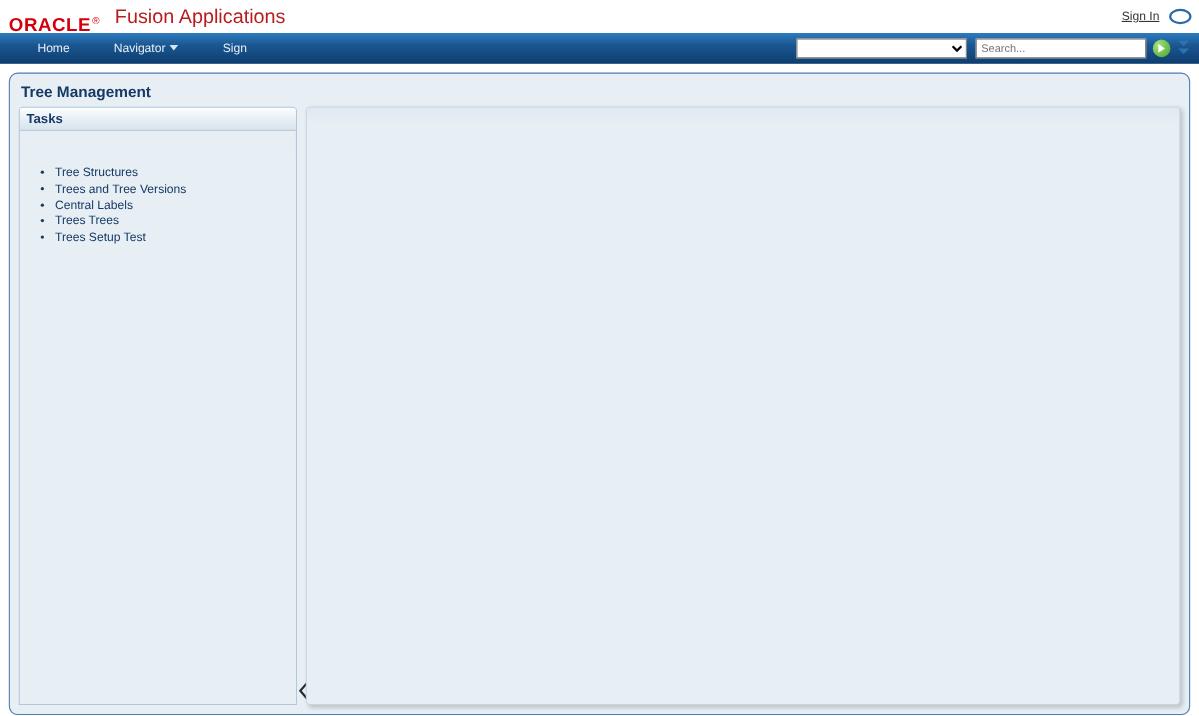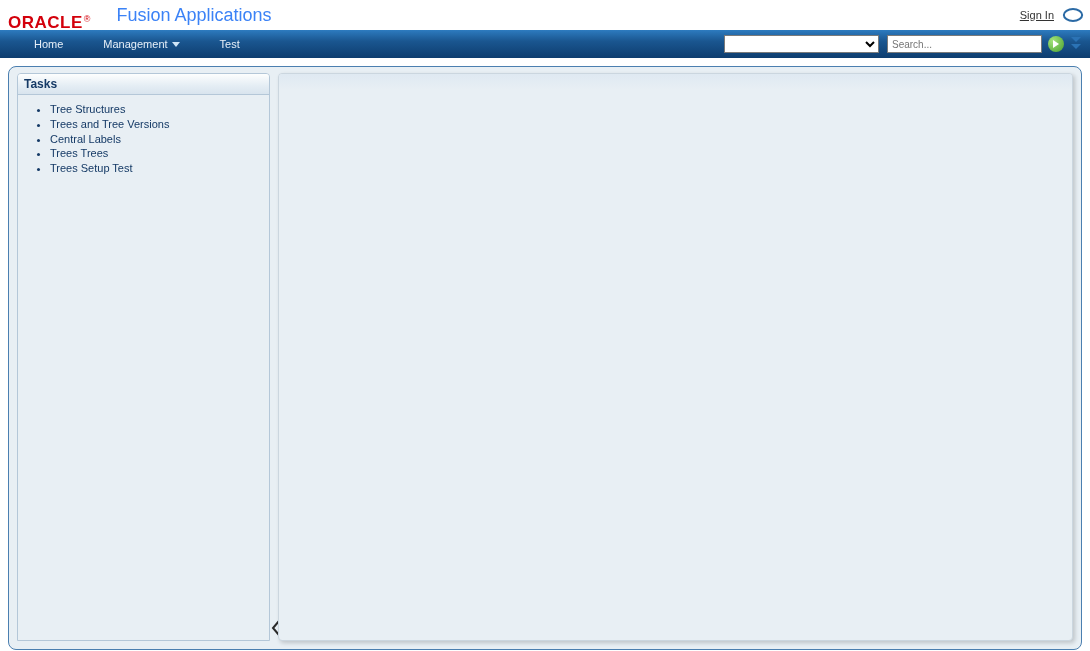--- a/index.html
+++ b/index.html
@@ -33,23 +33,23 @@
     font-family: Arial, sans-serif;
   }
   .oracle-logo .reg {
     color: #d3000b;
     font-size: 9px;
     position: relative;
     top: -6px;
     margin-left: 1px;
   }
   .app-title {
-    color: #3b82f6;
+    color: #b91c1c;
     font-size: 18px;
-    margin-left: 26px;
+    margin-left: 14px;
     font-family: Arial, sans-serif;
   }
   .banner-spacer { flex: 1; }
   .signin {
     color: #333;
     font-size: 11px;
     margin-right: 8px;
     cursor: pointer;
     text-decoration: underline;
   }
@@ -152,20 +152,21 @@
     color: #153a66;
     font-weight: bold;
     font-size: 12px;
     padding: 3px 6px;
   }
   .panel-body {
     flex: 1;
     padding: 8px 6px 6px 10px;
     background: #e8eff4;
     color: #153a66;
+    margin-top: 24px;
   }
   .panel-body ul {
     margin: 0;
     padding: 0 0 0 22px;
   }
   .panel-body li {
     list-style: disc;
     color: #153a66;
     font-size: 11px;
     line-height: 1.25;
@@ -222,29 +223,29 @@
       <ellipse cx="12" cy="8" rx="10" ry="6.5" fill="none" stroke="#2b6aa5" stroke-width="2.2"></ellipse>
     </svg>
   </span>
 </div>
 
 <div class="navbar">
   <div class="nav-item">
     <span>Home</span>
   </div>
   <div class="nav-item">
-    <span>Management</span>
+    <span>Navigator</span>
     <span class="chev">
       <svg width="8" height="6" viewBox="0 0 8 6">
           <path d="M0 0 L8 0 L4 5 Z" fill="#cfe5f7"></path>
         </svg>
     </span>
   </div>
   <div class="nav-item">
-    <span>Test</span>
+    <span>Sign</span>
   </div>
 
   <div class="navbar-spacer"></div>
 
   <select class="nav-select">
     <option></option>
   </select>
 
   <input type="text" class="nav-search" placeholder="Search..." style="">
 
@@ -256,20 +257,21 @@
 
   <span class="expand-btn">
     <svg width="12" height="14" viewBox="0 0 12 14">
       <path d="M1 1 L11 1 L6 6 Z" fill="#2b73b5"></path>
       <path d="M1 8 L11 8 L6 13 Z" fill="#2b73b5"></path>
     </svg>
   </span>
 </div>
 
 <div class="main-frame">
+  <div class="page-title">Tree Management</div>
 
   <div class="content-row">
 
     <div class="side-panel">
       <div class="panel-header">Tasks</div>
       <div class="panel-body">
         <ul>
           <li>
             <span>Tree Structures</span>
           </li>

